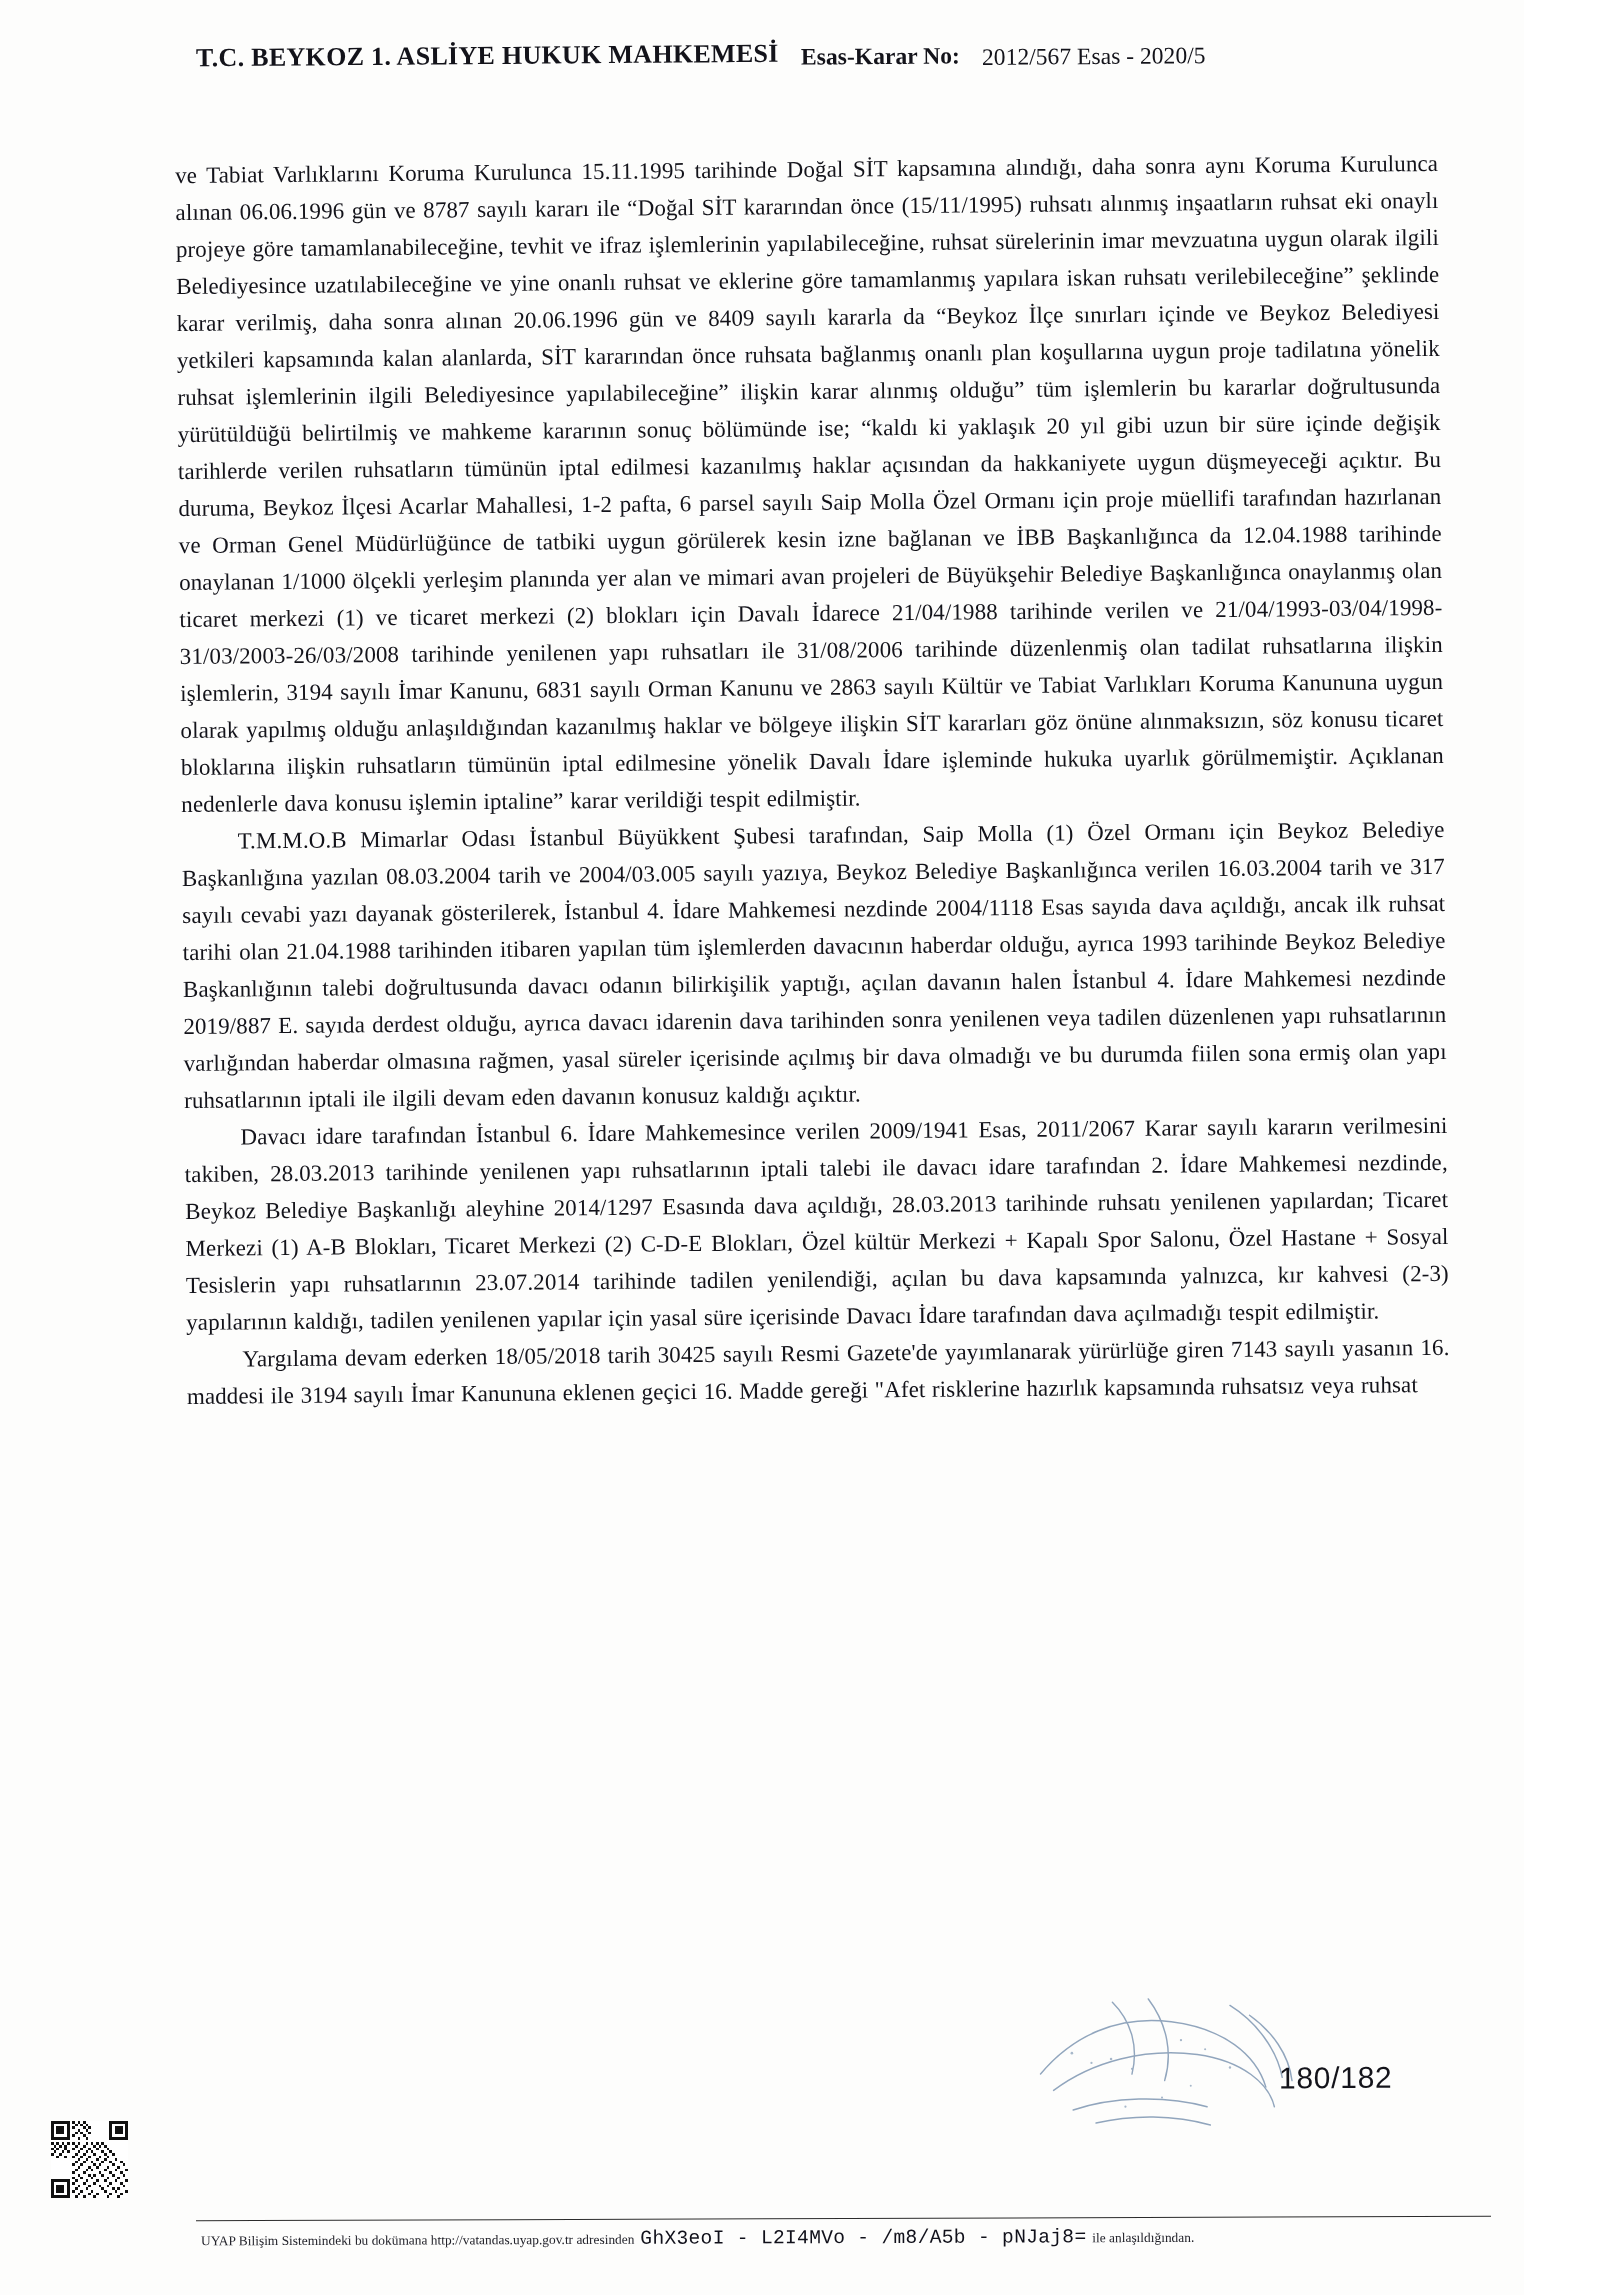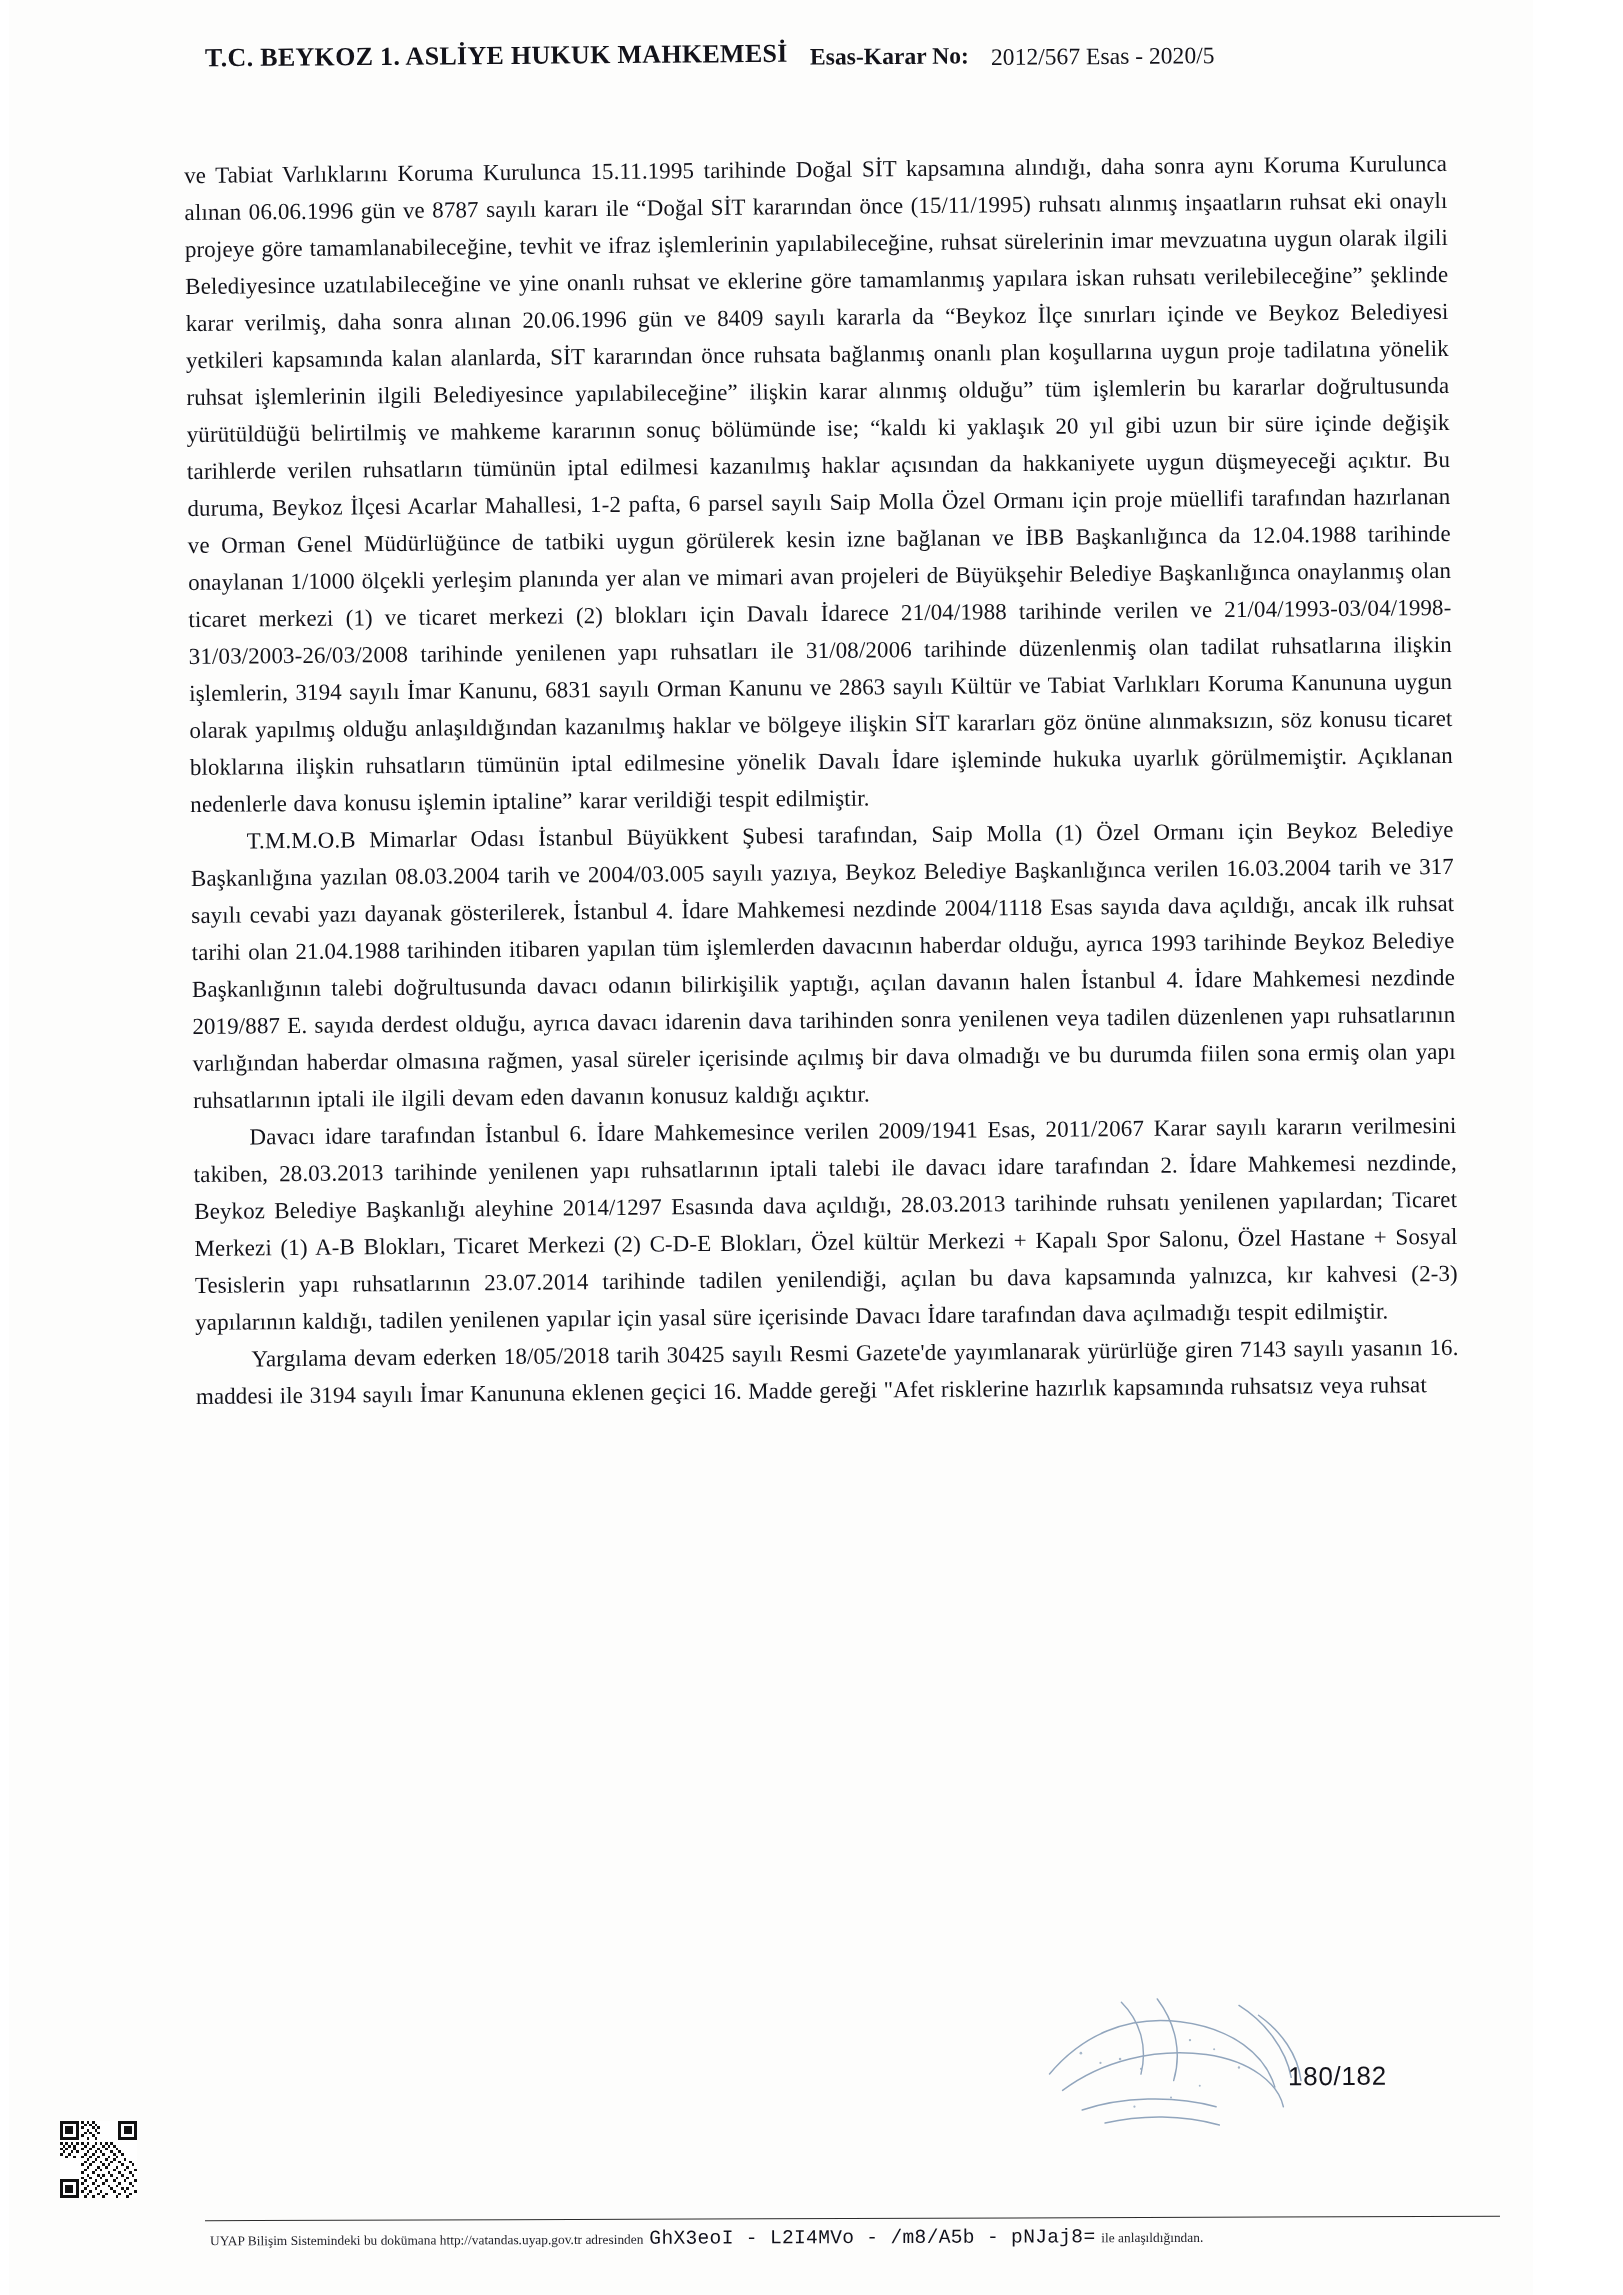--- a/index.html
+++ b/index.html
@@ -8,21 +8,20 @@
     background: #ffffff;
   }
   .page {
     position: relative;
     width: 1524px;
     height: 2295px;
     background: #fdfdfc;
     font-family: "Liberation Serif", serif;
     color: #13131a;
     overflow: hidden;
-    margin-left: 9px;
   }
 
   
   .doc-header {
     position: absolute;
     top: 41px;
     left: 196px;
     right: 118px;
     display: flex;
     align-items: baseline;
@@ -70,21 +69,21 @@
   p.indent {
     text-indent: 56px;
   }
   .p1 { font-size: 23.4px; }
 
   
   .page-number {
     position: absolute;
     top: 2061px;
     left: 1279px;
-    font-size: 26px;
+    font-size: 30px;
     font-family: "Liberation Sans", sans-serif;
     letter-spacing: 0.7px;
     transform: rotate(-0.4deg);
   }
 
   
   .signature {
     position: absolute;
     top: 1976px;
     left: 1034px;

